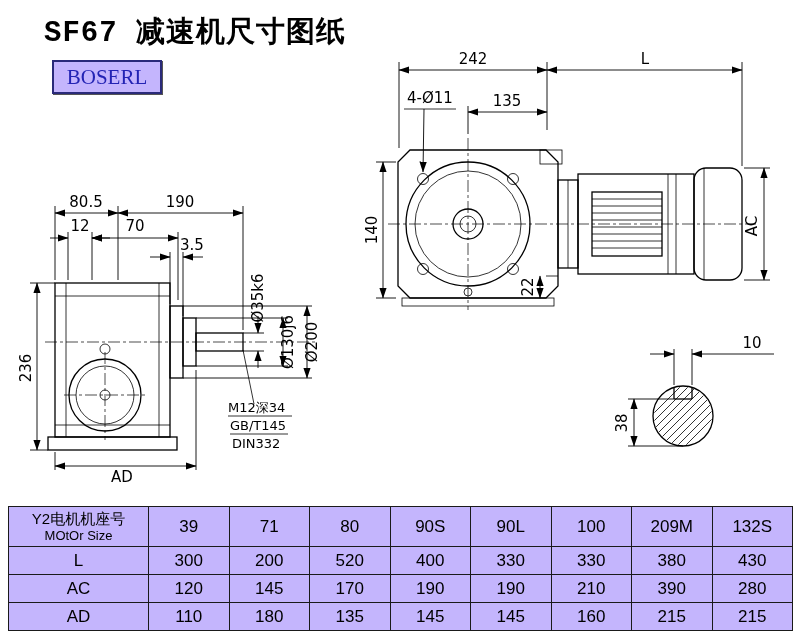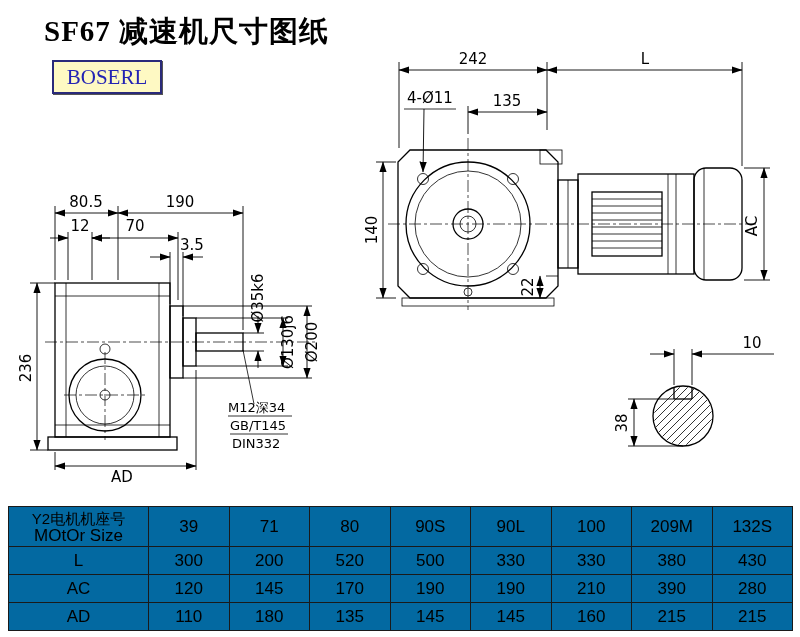--- a/index.html
+++ b/index.html
@@ -4,47 +4,47 @@
 <style>
   html,body{margin:0;padding:0;}
   body{
     width:800px;height:637px;position:relative;overflow:hidden;
     background:#ffffff;color:#000;
     font-family:"Liberation Sans", sans-serif;
   }
   .title{
     position:absolute;left:44px;top:12px;margin:0;
     font-size:29px;font-weight:bold;letter-spacing:1px;color:#000;
-    font-family:Liberation Serif, serif;
+    font-family:Liberation Mono, monospace;
   }
   .brand{
     position:absolute;left:52px;top:60px;width:106px;height:30px;
     border:2px solid #2a2a7a;box-shadow:1px 1px 0 #555;
     display:flex;align-items:center;justify-content:center;
     font-family:"Liberation Serif", serif;font-size:21px;color:#2323b4;
-    background:#fef9c3;
+    background:#c4b5fd;
   }
   svg.drawing{position:absolute;left:0;top:0;}
   .ln{stroke:#000;stroke-width:1.3;fill:none;}
   .tn{stroke:#000;stroke-width:0.8;fill:none;}
   .dim{stroke:#000;stroke-width:0.9;fill:none;}
   .cl{stroke:#000;stroke-width:0.7;fill:none;stroke-dasharray:12 3 3 3;}
   .hat{stroke:#000;stroke-width:0.8;}
   .lbl{font:15px "DejaVu Sans", sans-serif;fill:#000;}
   .lbls{font:13px "DejaVu Sans", sans-serif;fill:#000;}
   .dim-table{
     position:absolute;left:8px;top:506px;width:785px;height:124px;
-    border-collapse:collapse;table-layout:fixed;background:#0369a1;
+    border-collapse:collapse;table-layout:fixed;background:#c4b5fd;
   }
   .dim-table th,.dim-table td{
     border:1px solid #1a1a1a;text-align:center;vertical-align:middle;
     font-weight:normal;font-size:17px;color:#000;padding:0;
   }
   .hdr-cn{font-size:15px;line-height:18px;}
-  .hdr-en{font-size:17px;line-height:15px;}
+  .hdr-en{font-size:13px;line-height:15px;}
 </style>
 </head>
 <body>
 
 <h1 class="title">SF67 减速机尺寸图纸</h1>
 
 <div class="brand">
   <span>BOSERL</span>
 </div>
 
@@ -252,21 +252,21 @@
       <th>90L</th>
       <th>100</th>
       <th>209M</th>
       <th>132S</th>
     </tr>
     <tr style="height:28px">
       <th>L</th>
       <td>300</td>
       <td>200</td>
       <td>520</td>
-      <td>500</td>
+      <td>400</td>
       <td>330</td>
       <td>330</td>
       <td>380</td>
       <td>430</td>
     </tr>
     <tr style="height:28px">
       <th>AC</th>
       <td>120</td>
       <td>145</td>
       <td>170</td>

